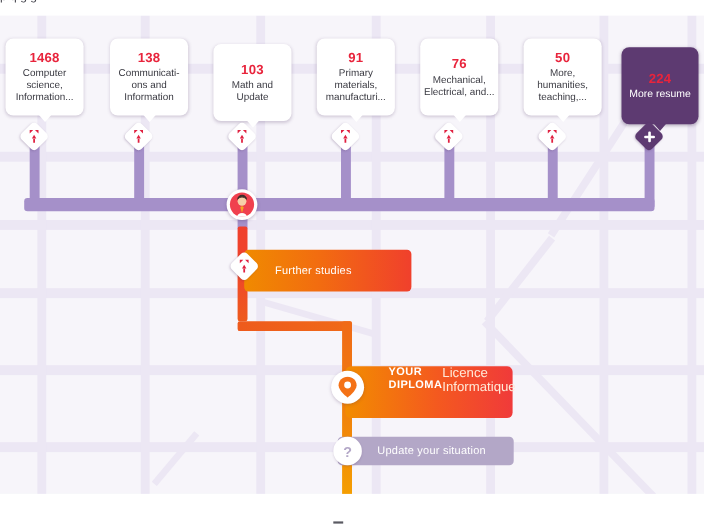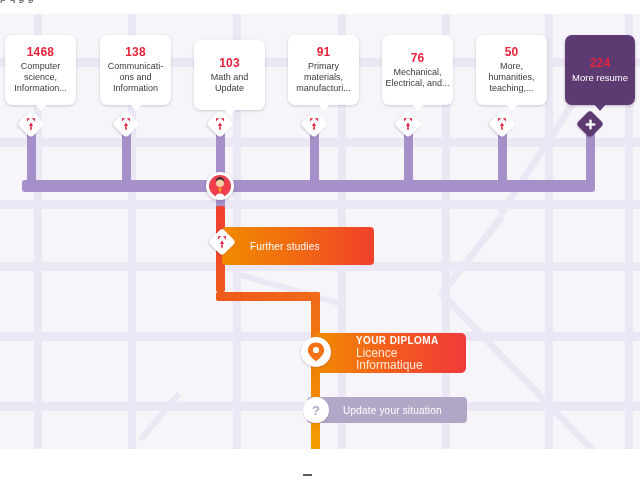--- a/index.html
+++ b/index.html
@@ -57,20 +57,21 @@
     word-break:break-word;
   }
   .card .tail{
     position:absolute;bottom:-6px;left:50%;margin-left:-6px;
     width:0;height:0;border-left:6px solid transparent;border-right:6px solid transparent;
     border-top:7px solid #ffffff;
   }
   .card.more{
     background:#5d3a71;
     box-shadow:0 1px 3px rgba(50,25,65,.3);
+    margin-top:8px;
   }
   .card.more .num{color:#e8243c;}
   .card.more .lbl{color:#ffffff;font-size:9.5px;}
   .card.more .tail{border-top-color:#5d3a71;}
 
   
   .node{
     position:absolute;width:26px;height:26px;z-index:34;
   }
   .node .dia{
@@ -98,23 +99,23 @@
   }
   .ribbon.further{
     background:linear-gradient(90deg,#f08a00 0%,#f26c10 45%,#f0402c 100%);
   }
   .ribbon .rtxt{
     color:#ffffff;font-size:10px;margin-left:32px;letter-spacing:.2px;
   }
   .ribbon.further .rtxt{margin-left:28px;}
 
   .diploma{
-    position:absolute;height:40px;border-radius:5px;z-index:25;
+    position:absolute;height:47px;border-radius:5px;z-index:25;
     background:linear-gradient(90deg,#f28c00 0%,#f4591f 55%,#f03a3a 100%);
-    display:flex;flex-direction:column;justify-content:center;
+    display:flex;flex-direction:row;justify-content:center;
     padding-left:42px;box-sizing:border-box;
   }
   .diploma .t1{color:#ffffff;font-weight:bold;font-size:10px;letter-spacing:.4px;line-height:12px;}
   .diploma .t2{color:#ffe9d8;font-size:12px;line-height:12px;}
 
   .pinwrap{
     position:absolute;width:30px;height:30px;border-radius:50%;
     background:#ffffff;z-index:40;display:flex;align-items:center;justify-content:center;
     box-shadow:0 1px 3px rgba(70,40,90,.25);
   }

